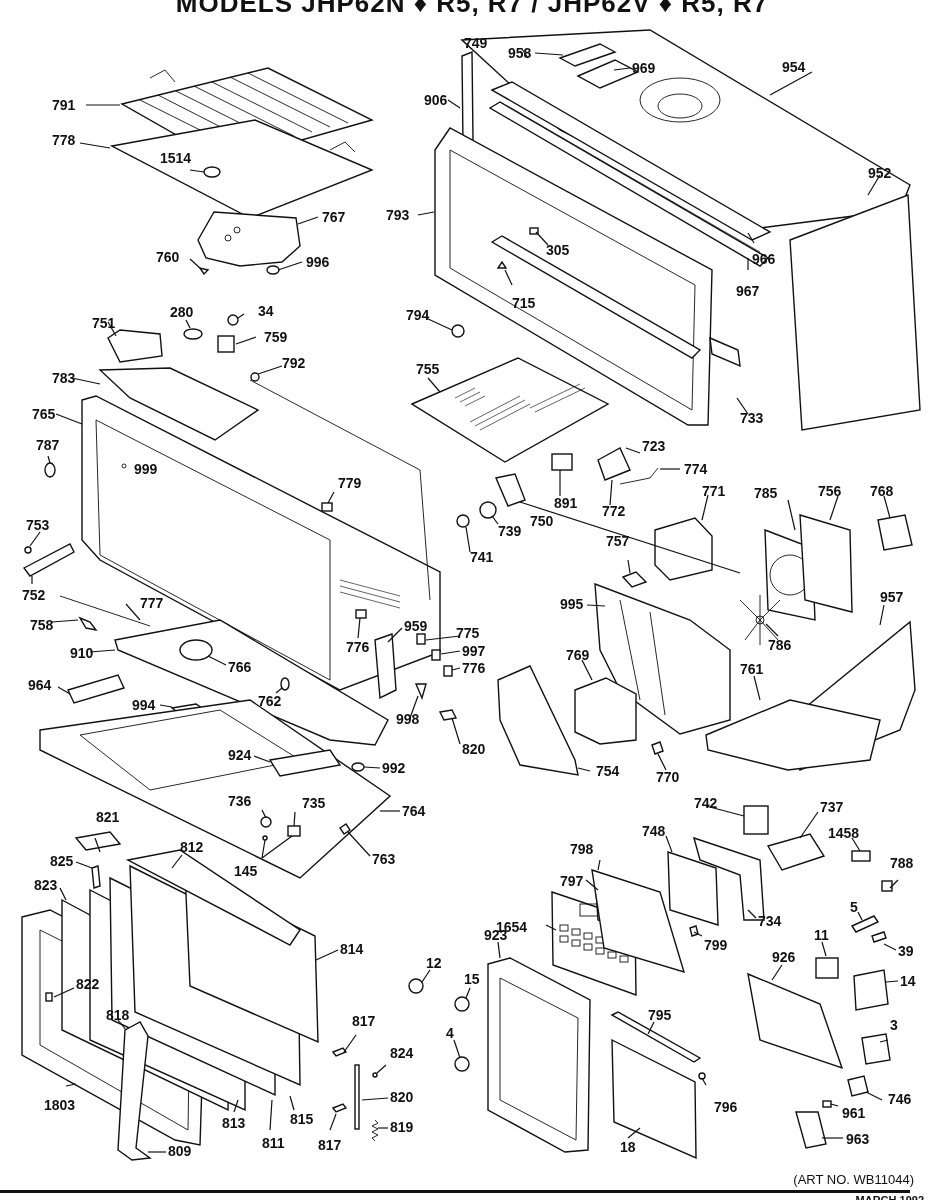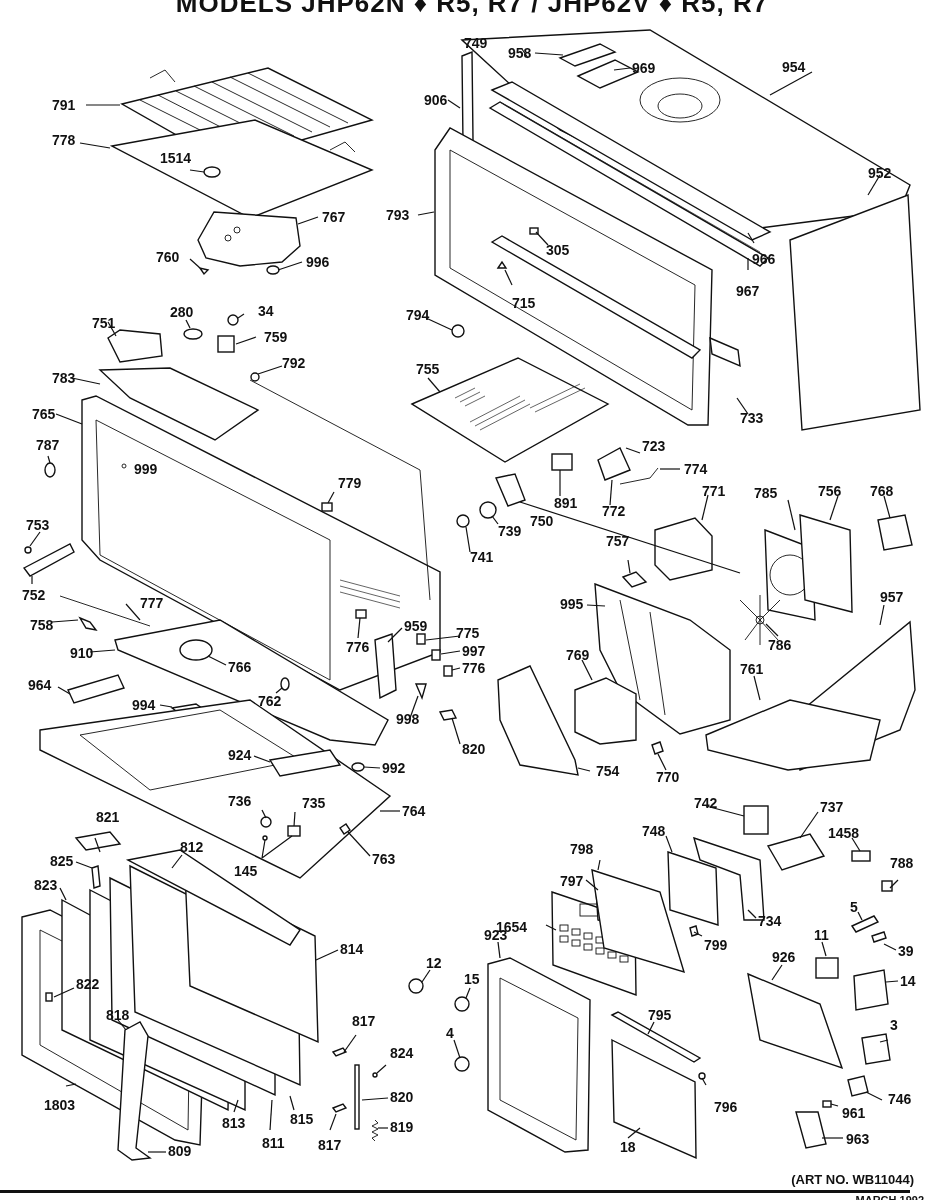--- a/index.html
+++ b/index.html
@@ -7,21 +7,21 @@
            font-family:"Liberation Sans", sans-serif; color:#111; }
     #title { position:absolute; left:0; top:-12px; width:944px; text-align:center;
              font-size:26px; font-weight:bold; letter-spacing:1px; line-height:30px; }
     #diagram { position:absolute; left:0; top:0; }
     .callout { font-family:"Liberation Sans Narrow","Liberation Sans", sans-serif;
                font-size:14px; fill:#111; font-weight:bold; }
     .lead { stroke:#111; stroke-width:1.2; fill:none; }
     .part { stroke:#111; stroke-width:1.4; fill:#fff; }
     .thin { stroke:#111; stroke-width:0.9; fill:none; }
     .hatch { stroke:#222; stroke-width:0.7; fill:none; }
-    #art-no { position:absolute; right:30px; top:1172px; font-size:13px; font-weight:bold;margin-left:28px; }
+    #art-no { position:absolute; right:30px; top:1172px; font-size:13px; font-weight:normal;margin-left:28px; }
     #footer-rule { position:absolute; left:0; top:1190px; width:910px; height:3px; background:#111; }
     #footer-date { position:absolute; right:20px; top:1194px; font-size:11px; font-weight:bold; }
   </style>
 </head>
 <body>
 
 <div id="title">MODELS JHP62N ♦ R5, R7 / JHP62V ♦ R5, R7</div>
 
 <svg id="diagram" width="944" height="1200" viewBox="0 0 944 1200" xmlns="http://www.w3.org/2000/svg">
 

